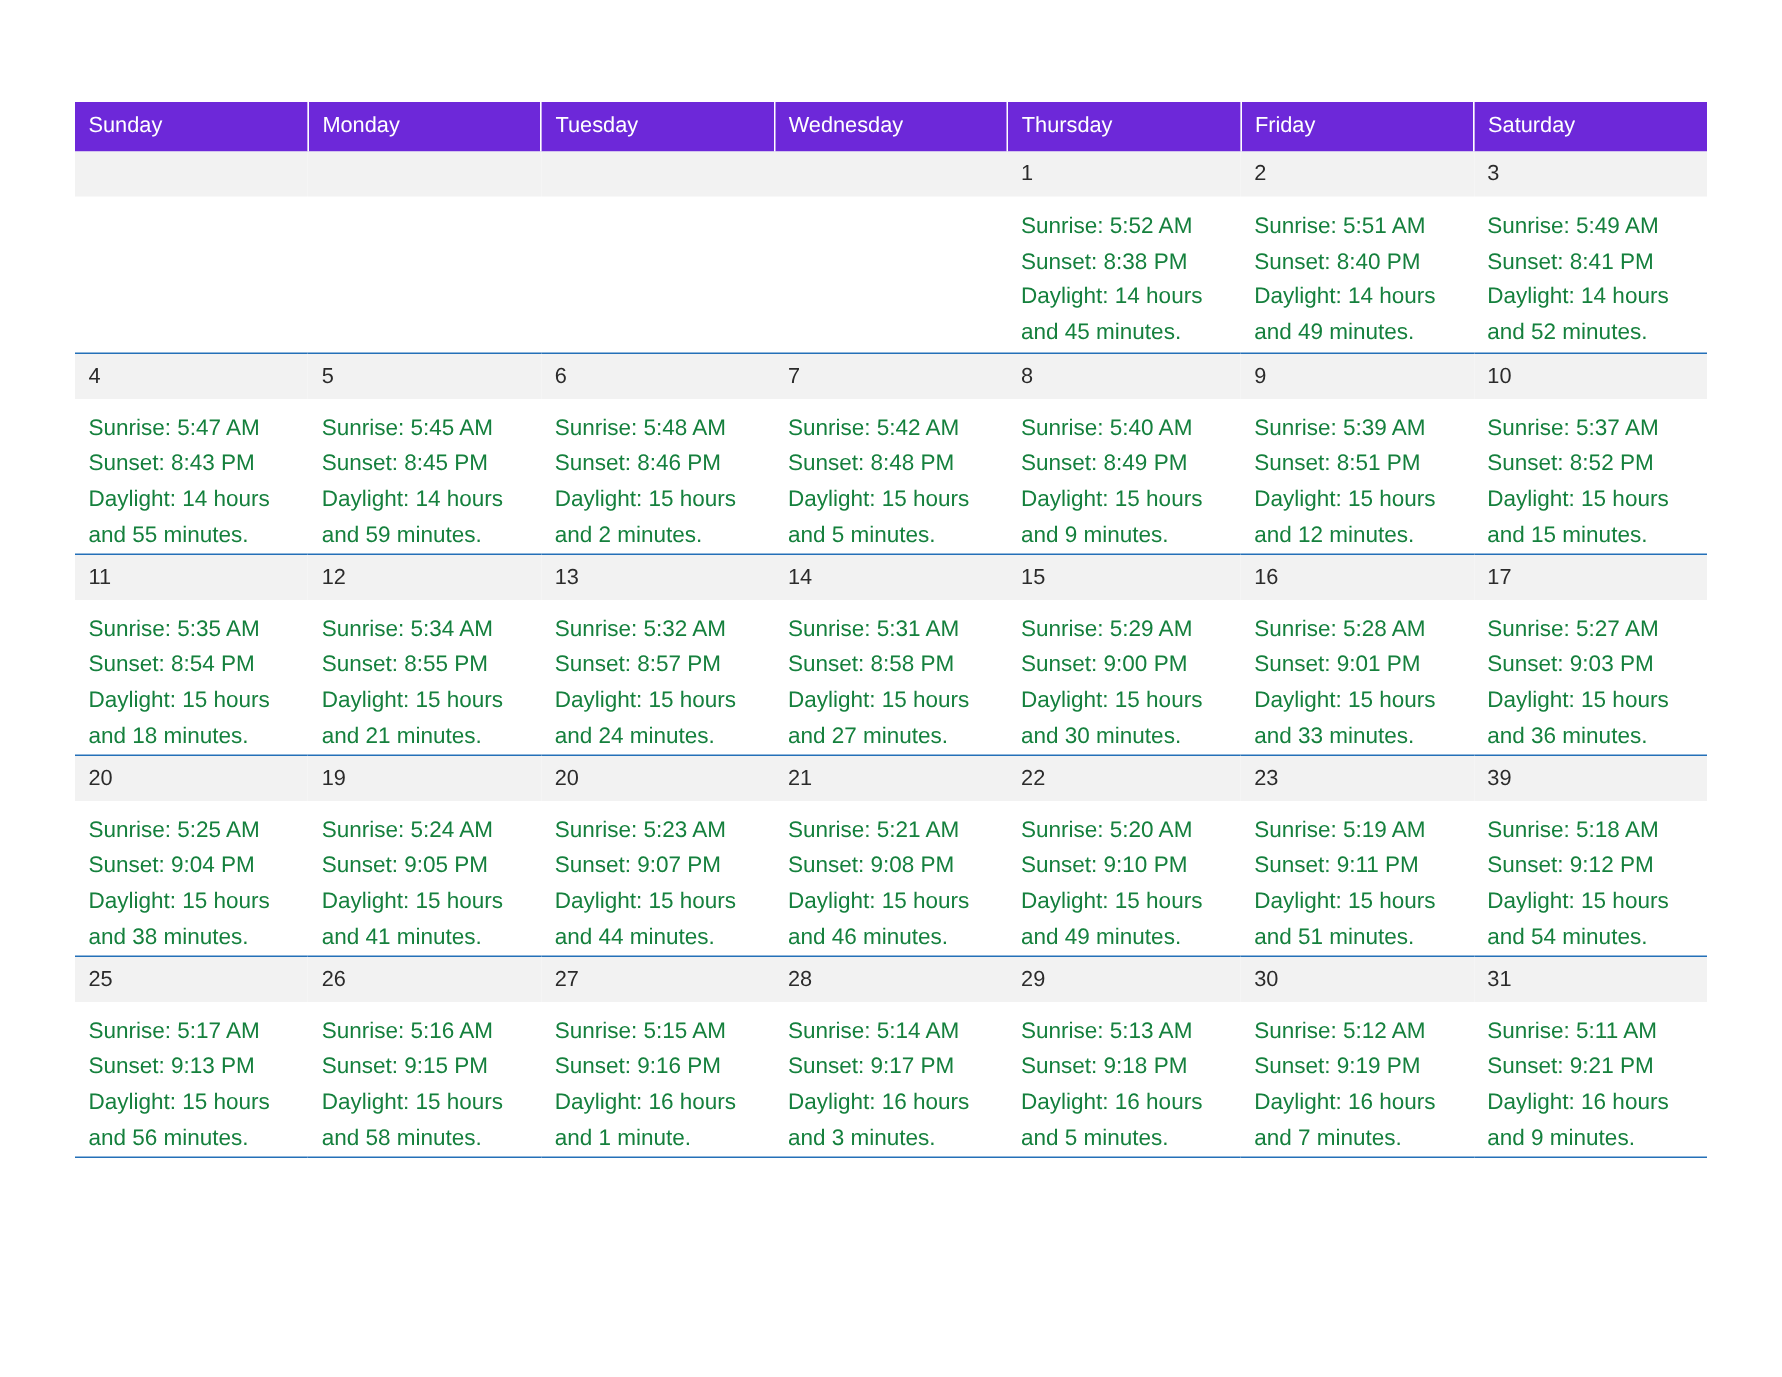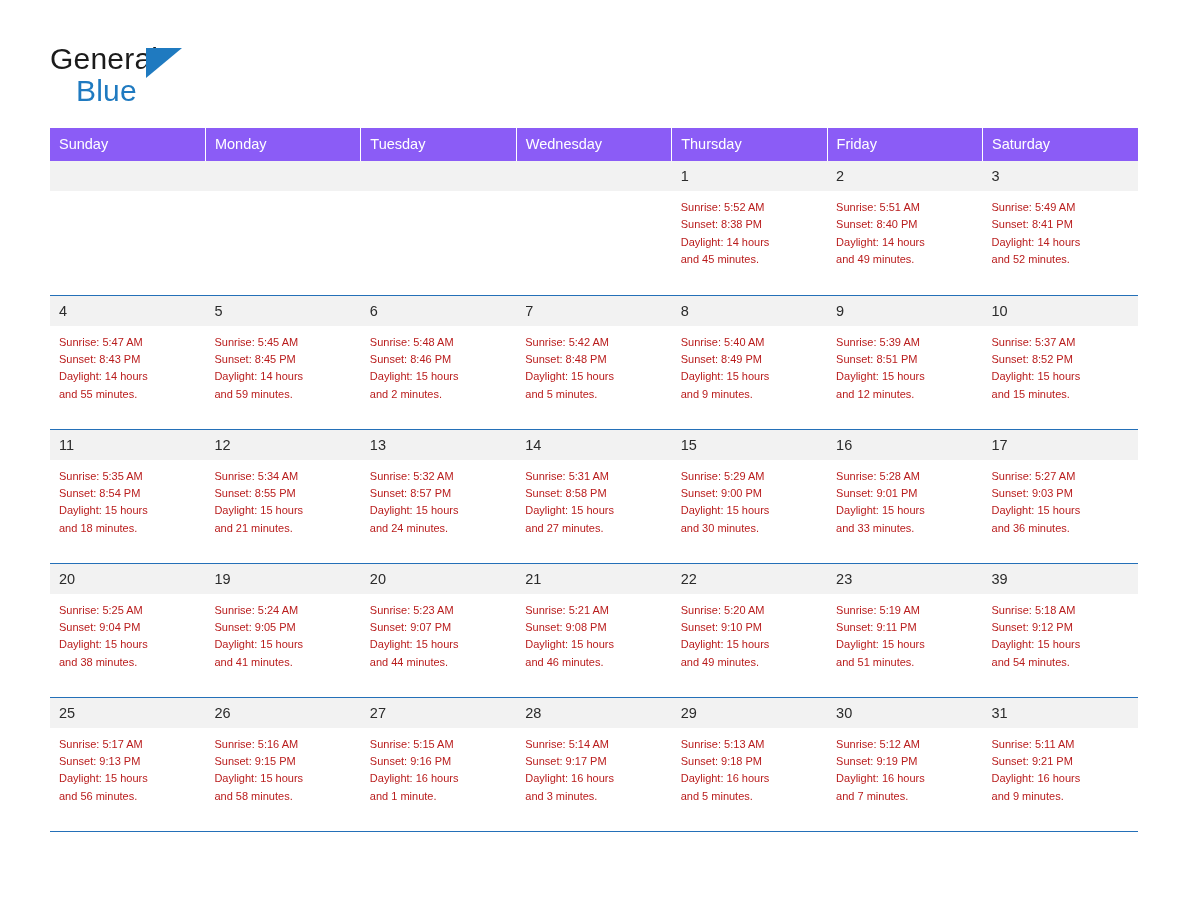--- a/index.html
+++ b/index.html
@@ -71,21 +71,21 @@
     letter-spacing: 0.2px;
   }
   
   .calendar {
     width: 1088px;
     margin-top: 22px;
     border-collapse: collapse;
     table-layout: fixed;
   }
   .calendar th {
-    background: #8b5cf6;
+    background: #6d28d9;
     color: #ffffff;
     font-size: 14.5px;
     font-weight: normal;
     text-align: left;
     padding: 8px 0 9px 9px;
     border-right: 1px solid #ffffff;
   }
   .calendar th:last-child { border-right: none; }
   .calendar td {
     width: 155px;
@@ -102,38 +102,33 @@
     display: block;
     background: #f2f2f2;
     font-size: 14.5px;
     color: #2b2b2b;
     padding: 7px 0 7px 9px;
     height: 30px;
   }
   .daynum.empty { color: transparent; }
   .info {
     padding: 8px 9px 0 9px;
-    font-size: 11px;
+    font-size: 15px;
     line-height: 1.58;
-    color: #b91c1c;
+    color: #15803d;
   }
   .info div { white-space: nowrap; }
   td.empty-cell .info { visibility: hidden; }
 </style>
 </head>
 <body>
 
 <div class="page">
 
   <div class="header">
-    <div class="logo">
-      <span class="logo-general">General</span>
-      <span class="logo-tri"></span>
-      <span class="logo-blue">Blue</span>
-    </div>
     <div class="title-wrap">
     </div>
   </div>
 
   <table class="calendar">
     <thead>
       <tr>
         <th>Sunday</th>
         <th>Monday</th>
         <th>Tuesday</th>

